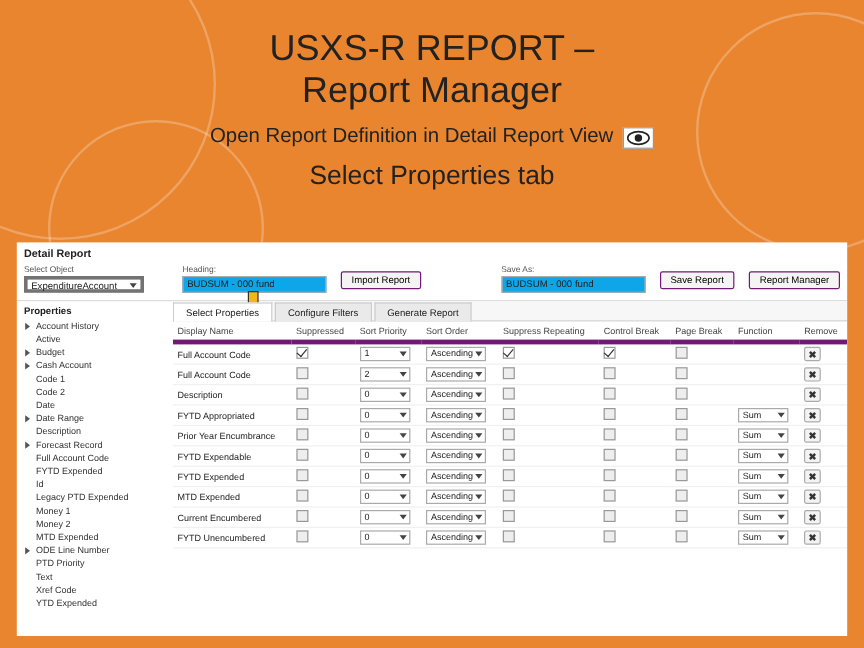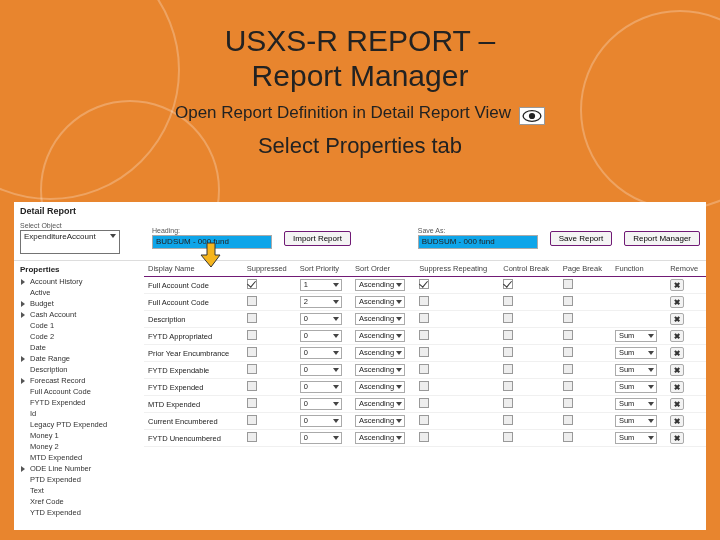--- a/index.html
+++ b/index.html
@@ -6,47 +6,47 @@
 body { font-family: Verdana, sans-serif; width: 720px; height: 540px; overflow: hidden; }
 .slide { width: 720px; height: 540px; background: #e8852e; position: relative; }
 .circles { position: absolute; inset: 0; overflow: hidden; }
 .circle { position: absolute; border: 2px solid rgba(255,255,255,0.25); border-radius: 50%; }
 .c1 { width: 260px; height: 260px; left: -80px; top: -60px; }
 .c2 { width: 180px; height: 180px; left: 40px; top: 100px; }
 .c3 { width: 200px; height: 200px; right: -60px; top: 10px; }
 .title-block { position: relative; text-align: center; padding-top: 24px; color: #222; }
 .title-block h1 { font-size: 30px; font-weight: 400; line-height: 1.15; }
 .subtitle { margin-top: 10px; font-size: 17px; color: #222; }
-.eye-wrap { display: inline-flex; align-items: center; gap: 8px; }
+.eye-wrap { display: inline-flex; gap: 8px; }
 .eye-icon { display: inline-block; width: 26px; height: 18px; background: #fff; border: 1px solid #999; position: relative; top: 3px; }
 .eye-icon svg { width: 100%; height: 100%; }
 .subtitle2 { margin-top: 10px; font-size: 22px; }
 .app { position: absolute; left: 14px; right: 14px; top: 202px; bottom: 10px; background: #fff; font-family: Arial, sans-serif; font-size: 8px; color: #222; overflow: hidden; }
 .app-header { font-weight: bold; padding: 4px 6px; font-size: 9px; }
 .top-row { display: flex; align-items: center; padding: 2px 6px 6px; gap: 12px; }
 .field-group { display: flex; flex-direction: column; gap: 1px; }
 .field-group label { color: #555; font-size: 7px; }
-.sel { border: 1px solid #737373; background: #fff; padding: 1px 12px 1px 3px; font-size: 8px; height: 24px; position: relative; min-width: 100px; }
+.sel { border: 3px solid #737373; background: #fff; padding: 1px 12px 1px 3px; font-size: 8px; height: 14px; position: relative; min-width: 100px; }
 .sel .caret { position: absolute; right: 3px; top: 3px; width: 0; height: 0; border-left: 3px solid transparent; border-right: 3px solid transparent; border-top: 4px solid #444; }
 .txt { border: 1px solid #aaa; background: #0ea5e9; padding: 1px 3px; font-size: 8px; height: 14px; min-width: 120px; }
 .btn-outline { border: 1px solid #701a75; background: #f4f4f4; padding: 2px 8px; font-size: 8px; border-radius: 2px; }
 .arrow-badge { position: absolute; left: 186px; top: 40px; width: 22px; height: 26px; }
 .arrow-badge svg { width: 100%; height: 100%; }
 .body-row { display: flex; height: calc(100% - 48px); border-radius: 17px; }
 .sidebar { width: 130px; padding: 4px 6px; border-top: 1px solid #ddd; }
 .sidebar h4 { font-size: 8px; font-weight: bold; margin-bottom: 2px; }
 .sidebar-list { list-style: none; }
 .sidebar-list li { padding: 1px 0 1px 10px; position: relative; font-size: 7.5px; color: #333; white-space: nowrap; }
 .sidebar-list li.has-caret::before { content: ""; position: absolute; left: 1px; top: 3px; width: 0; height: 0; border-top: 3px solid transparent; border-bottom: 3px solid transparent; border-left: 4px solid #555; }
 .main { flex: 1; border-top: 1px solid #ddd; overflow: hidden; }
 .tabs { display: flex; border-bottom: 1px solid #ccc; background: #f7f7f7; }
 .tab { padding: 3px 10px; font-size: 8px; border: 1px solid #ccc; border-bottom: none; background: #eaeaea; margin-right: 2px; position: relative; top: 1px; }
 .tab.active { background: #fff; }
 .grid { width: 100%; border-collapse: collapse; }
-.grid th { text-align: left; font-weight: normal; color: #444; font-size: 7.5px; padding: 3px 4px; border-bottom: 1px solid #701a75; background: #fff; }
+.grid th { text-align: left; font-weight: normal; color: #444; font-size: 7.5px; padding: 3px 4px; border-bottom: 4px solid #701a75; background: #fff; }
 .grid td { padding: 2px 4px; border-bottom: 1px solid #f0f0f0; font-size: 7.5px; vertical-align: middle; }
 .chk { width: 10px; height: 10px; border: 1px solid #999; display: inline-block; position: relative; background: #fff; }
 .chk.on::after { content: ""; position: absolute; left: 1px; top: -1px; width: 4px; height: 7px; border-right: 1.5px solid #333; border-bottom: 1.5px solid #333; transform: rotate(40deg); }
 .chk.off { background: #eee; }
 .mini-sel { border: 1px solid #aaa; background: #fff; padding: 0 10px 0 3px; font-size: 7.5px; height: 12px; position: relative; display: inline-block; min-width: 42px; }
 .mini-sel .caret { position: absolute; right: 2px; top: 3px; width: 0; height: 0; border-left: 3px solid transparent; border-right: 3px solid transparent; border-top: 4px solid #444; }
 .xbtn { width: 14px; height: 12px; border: 1px solid #aaa; background: #f3f3f3; display: inline-flex; align-items: center; justify-content: center; font-size: 8px; font-weight: bold; color: #333; border-radius: 2px; }
 </style>
 </head>
 <body>
@@ -120,27 +120,32 @@
             <li>Description</li>
             <li class="has-caret">Forecast Record</li>
             <li>Full Account Code</li>
             <li>FYTD Expended</li>
             <li>Id</li>
             <li>Legacy PTD Expended</li>
             <li>Money 1</li>
             <li>Money 2</li>
             <li>MTD Expended</li>
             <li class="has-caret">ODE Line Number</li>
-            <li>PTD Expended</li>
+            <li>PTD Priority</li>
             <li>Text</li>
             <li>Xref Code</li>
             <li>YTD Expended</li>
           </ul>
       </div>
       <div class="main">
+        <div class="tabs" id="tabs">
+            <div class="tab active">Select Properties</div>
+            <div class="tab">Configure Filters</div>
+            <div class="tab">Generate Report</div>
+          </div>
         <table class="grid">
           <thead>
               <tr id="grid-head">
                 <th>Display Name</th>
                 <th>Suppressed</th>
                 <th>Sort Priority</th>
                 <th>Sort Order</th>
                 <th>Suppress Repeating</th>
                 <th>Control Break</th>
                 <th>Page Break</th>

